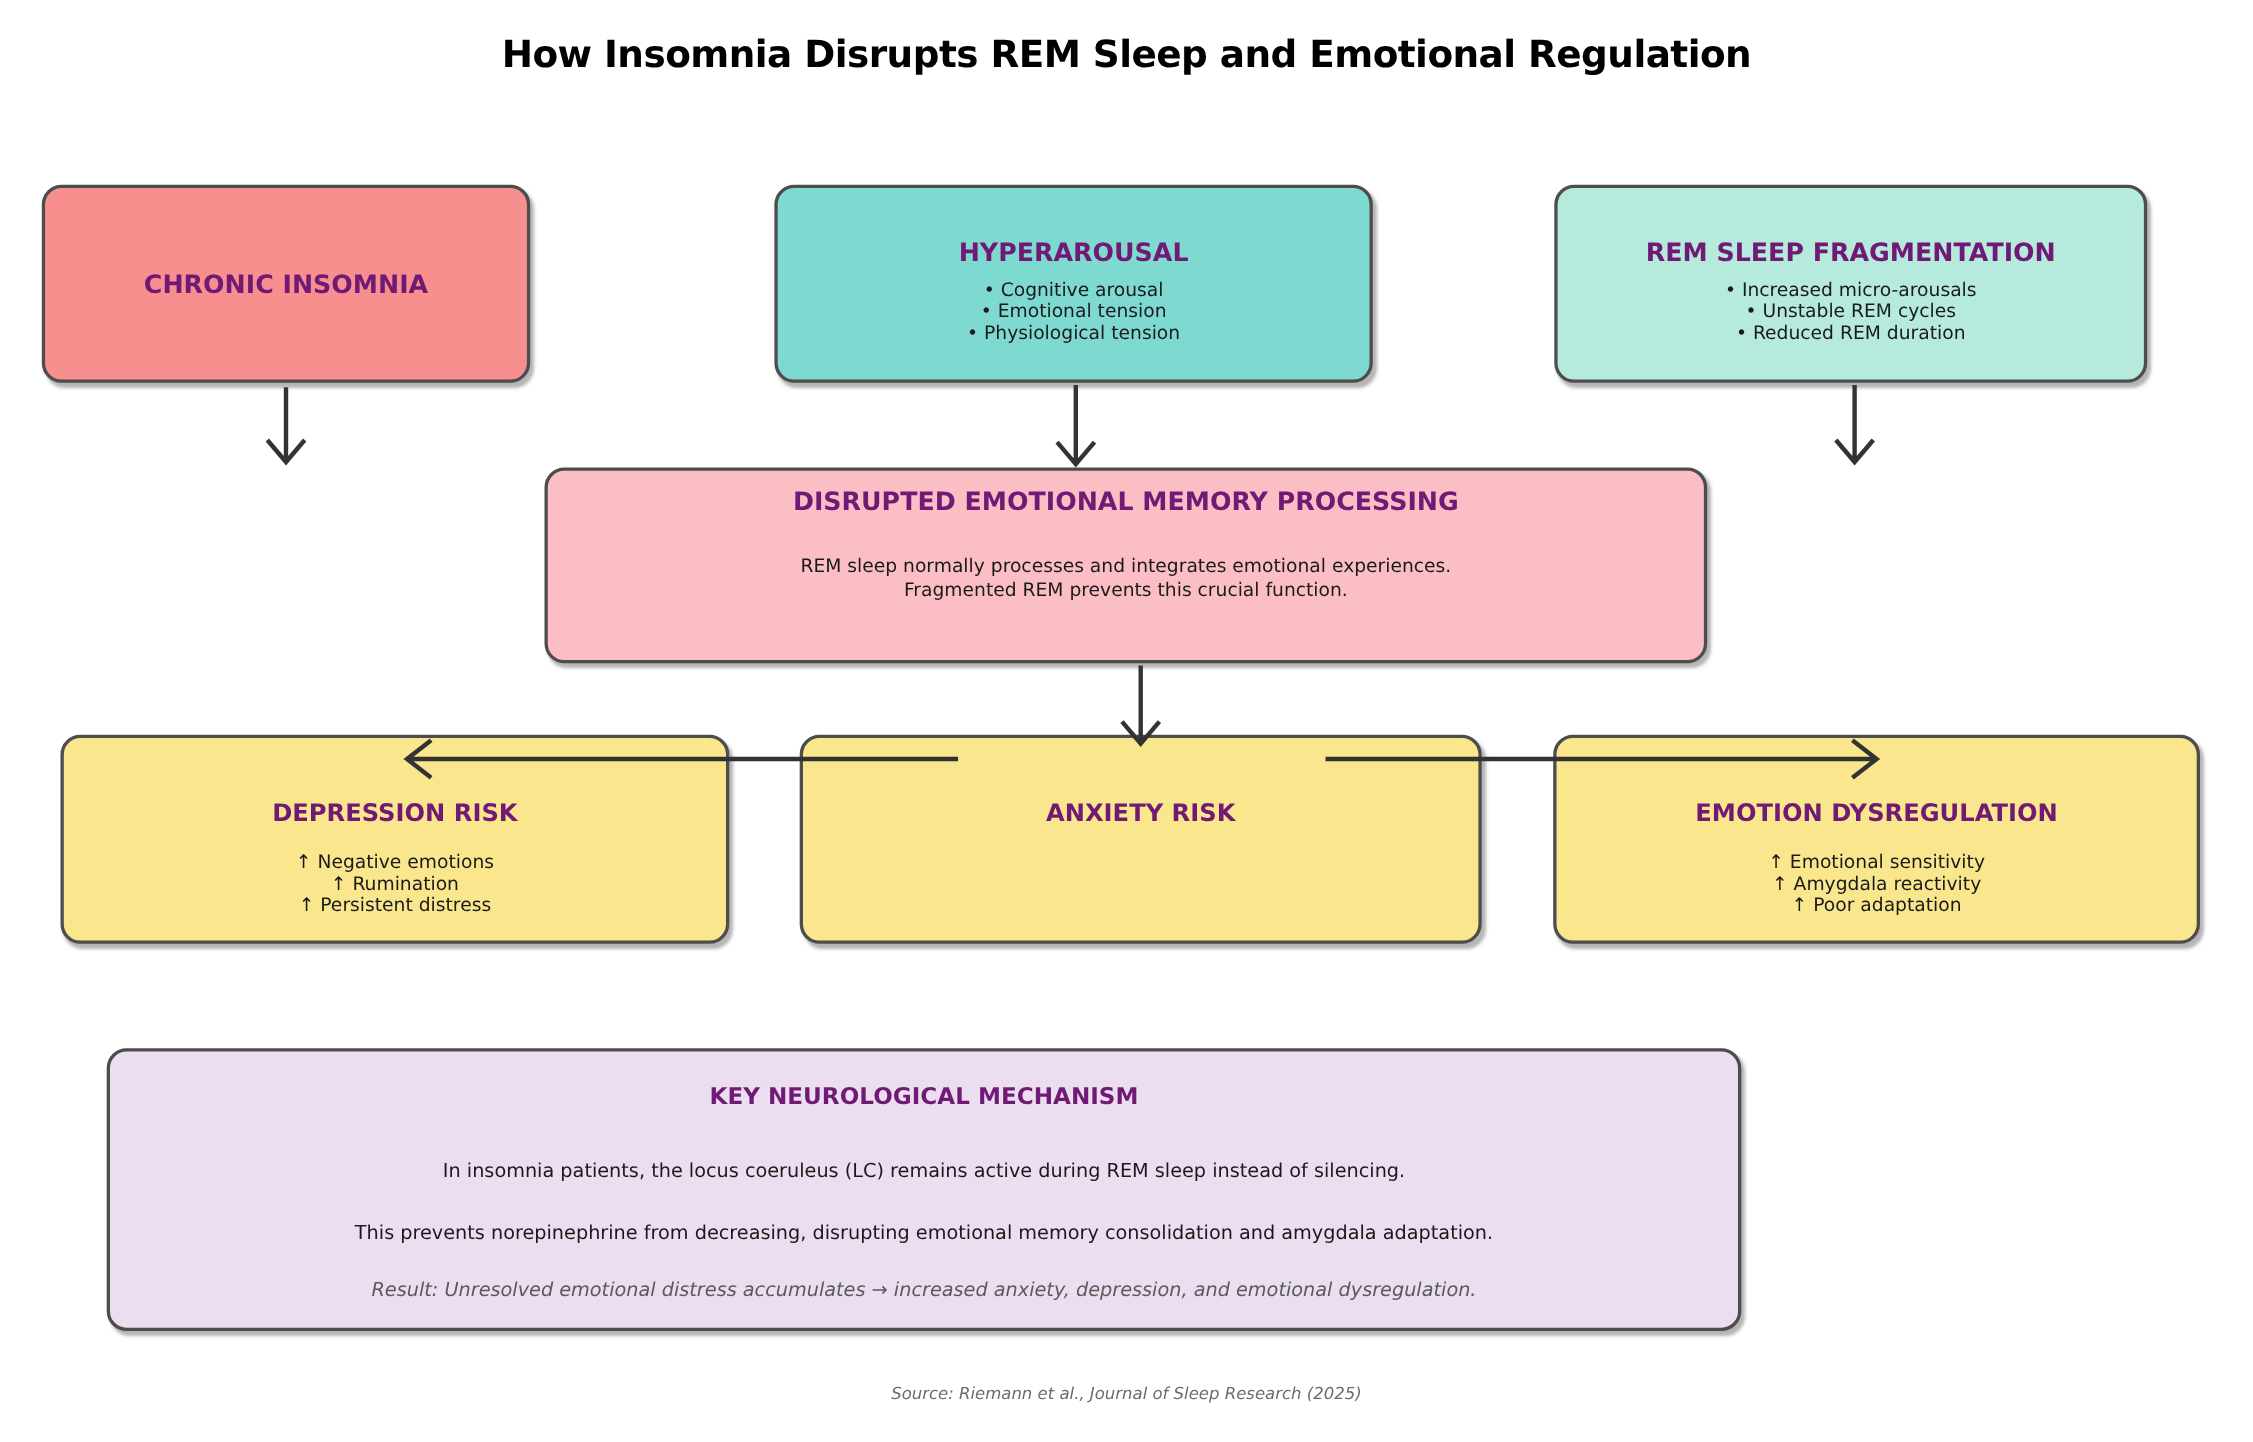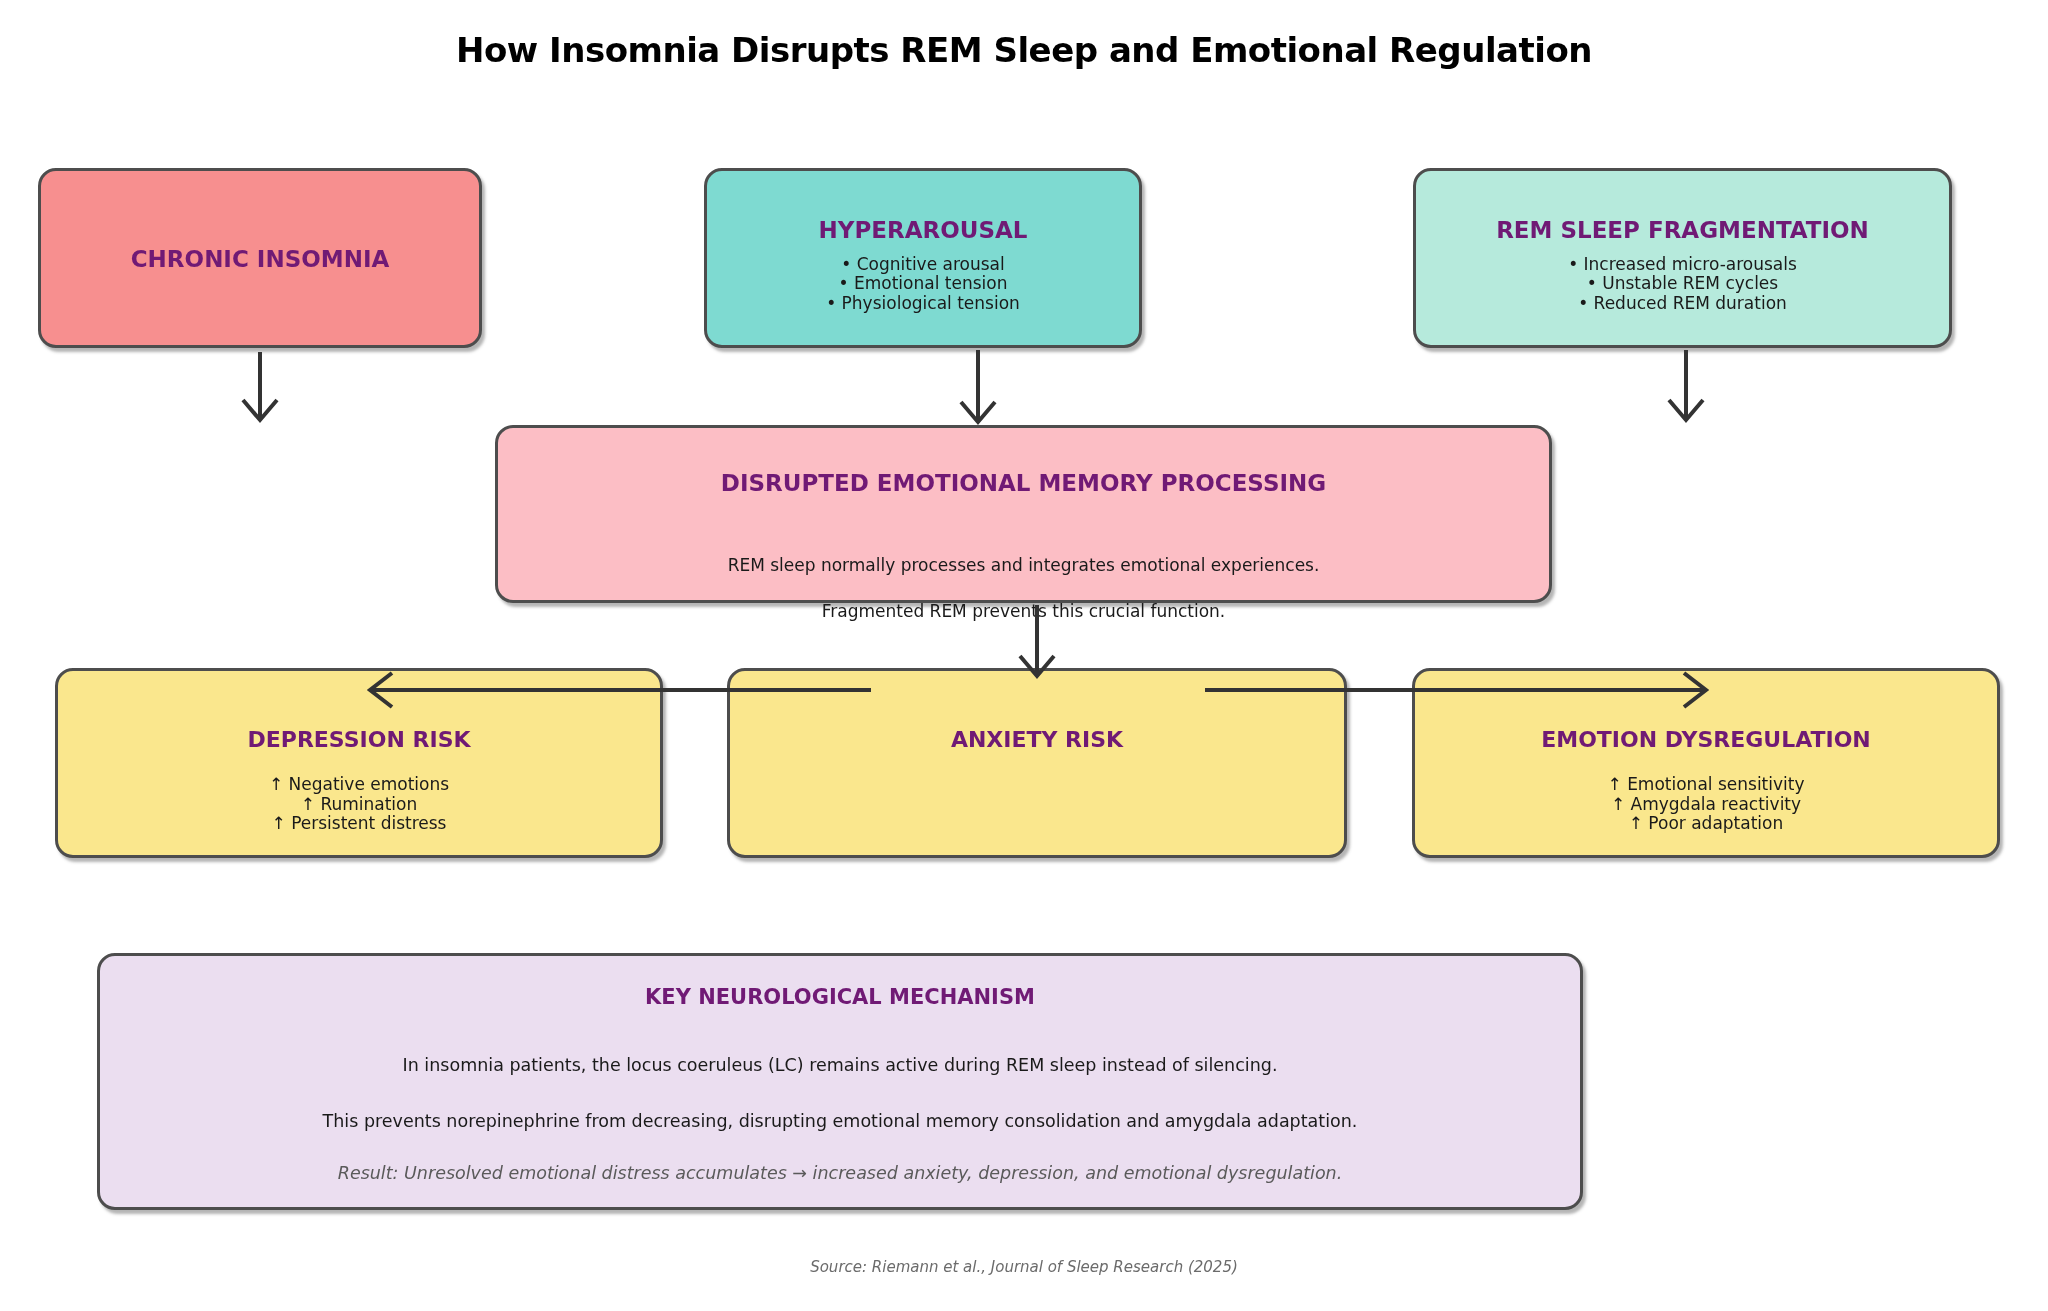--- a/index.html
+++ b/index.html
@@ -22,27 +22,26 @@
     box-shadow:3px 4px 3px rgba(90,90,90,0.45);
     display:flex;flex-direction:column;align-items:center;
     text-align:center;
   }
   .box .heading{font-weight:bold;font-size:23px;line-height:26px;color:#701a75;}
   .box .items{font-size:17px;line-height:19.5px;color:#1a1a1a;}
   
   .top-box{justify-content:center;padding-top:14px;}
   .top-box .heading{margin-bottom:12px;}
   .box-insomnia{left:38px;top:168px;width:444px;height:180px;background:#F78F8F;}
-  .box-hyper{left:704px;top:168px;width:438px;height:180px;background:#7EDAD1;}
+  .box-hyper{left:704px;top:168px;width:544px;height:180px;background:#7EDAD1;}
   .box-remfrag{left:1413px;top:168px;width:539px;height:180px;background:#B6EADC;}
   
   .box-processing{
     left:495px;top:425px;width:1057px;height:178px;background:#FCBEC5;
-    padding-top:42px;
-    gap:24px;
+    padding-top:16px;
   }
   .box-processing .heading{margin-bottom:34px;}
   .box-processing .body{font-size:17px;line-height:22px;color:#1a1a1a;}
   
   .outcome-box{background:#FAE78D;justify-content:flex-start;padding-top:56px;}
   .outcome-box .heading{font-size:22px;margin-bottom:22px;}
   .box-depression{left:55px;top:668px;width:608px;height:190px;}
   .box-anxiety{left:727px;top:668px;width:620px;height:190px;}
   .box-dysreg{left:1412px;top:668px;width:588px;height:190px;}
   

